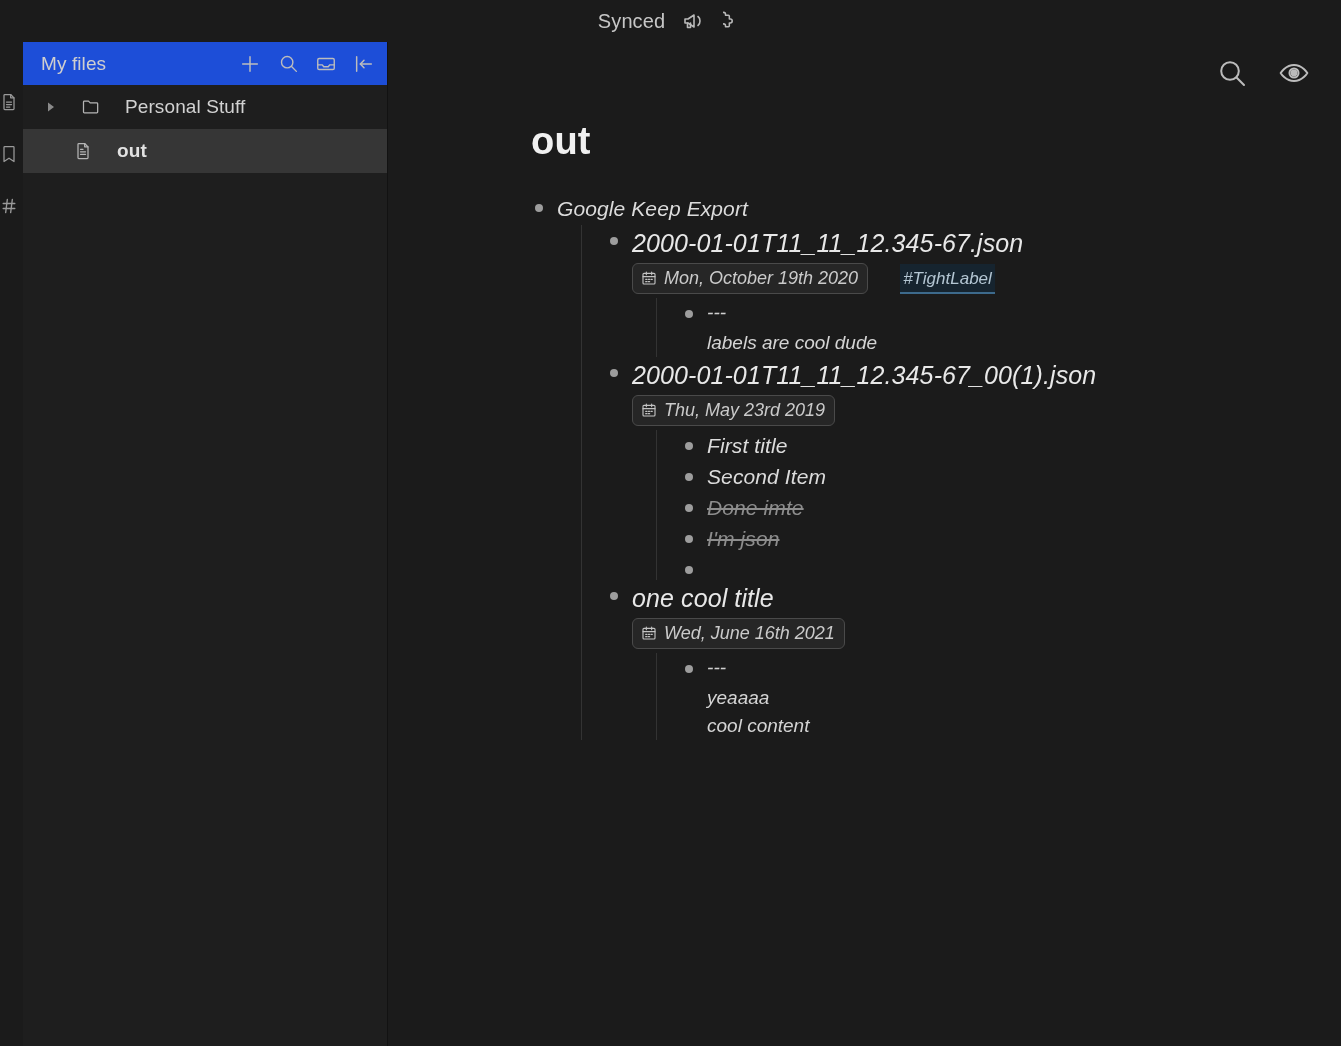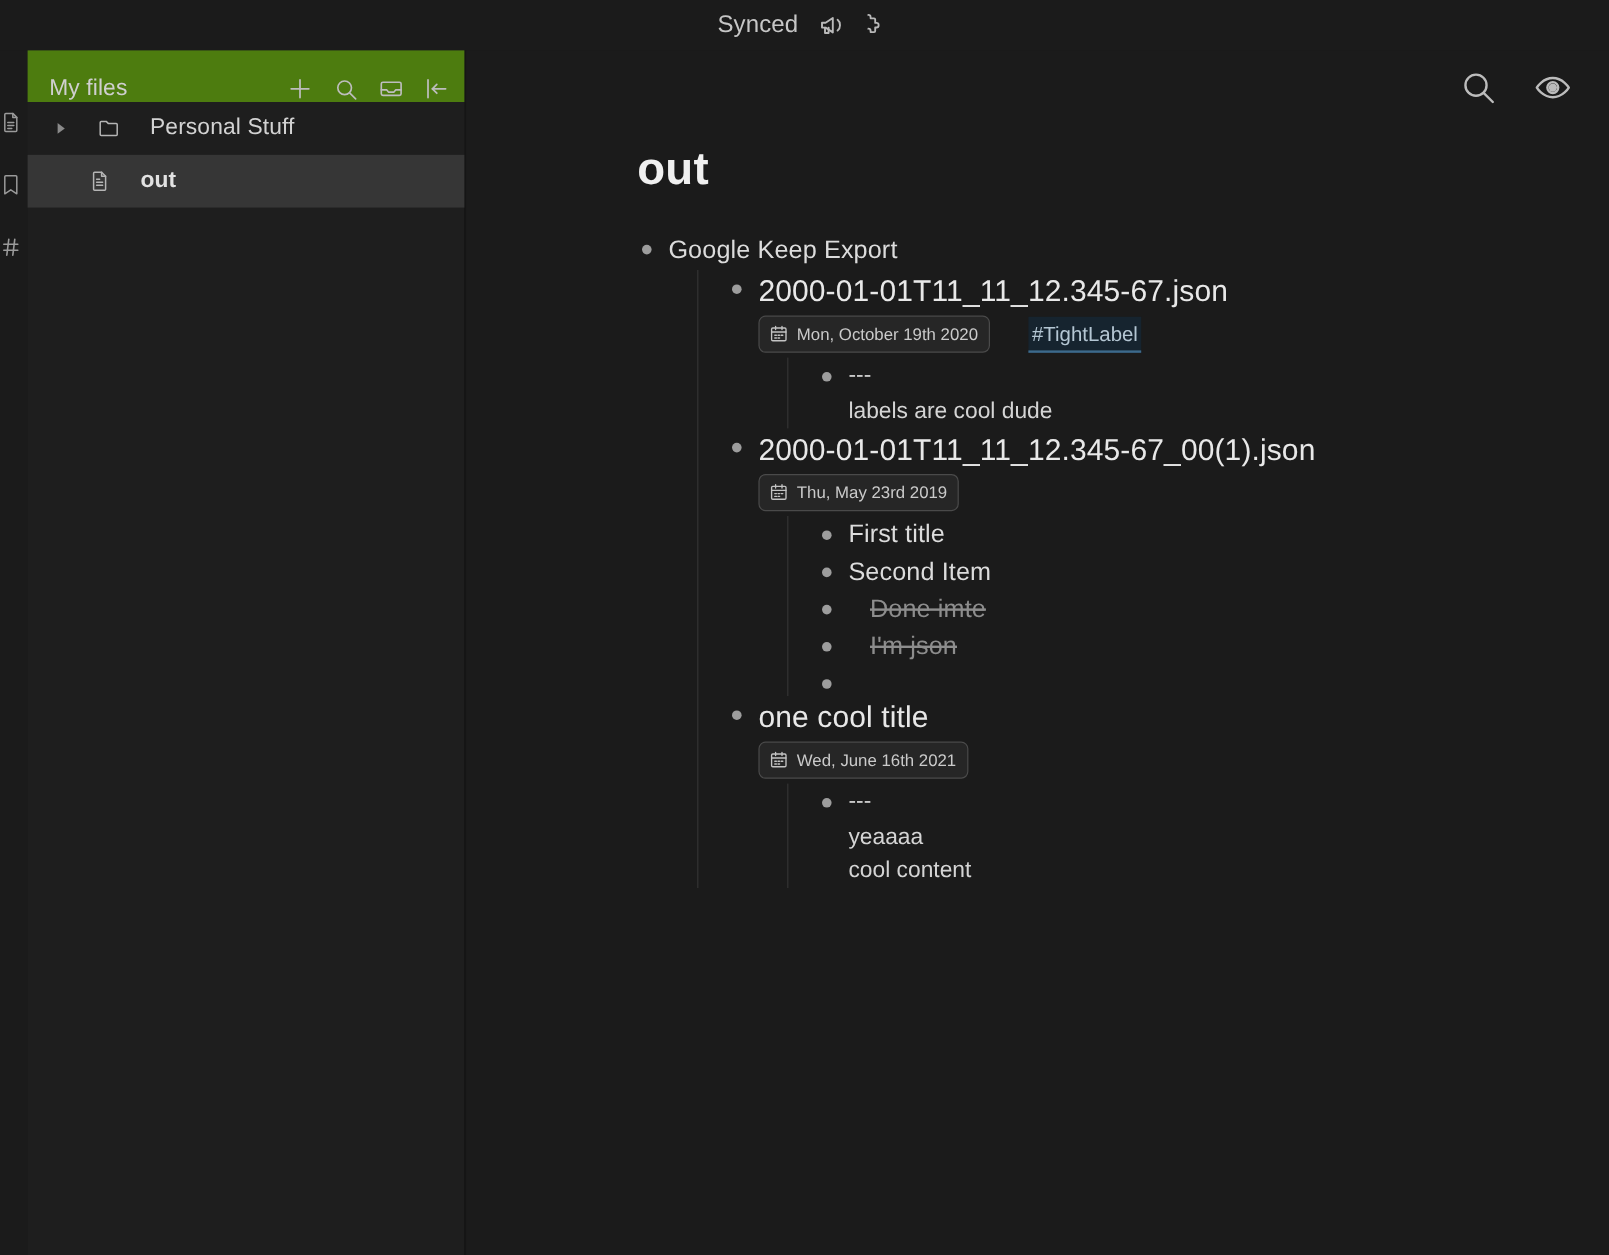--- a/index.html
+++ b/index.html
@@ -78,23 +78,23 @@
   .sidebar {
     position: absolute;
     left: 23px; top: 42px;
     width: 365px; height: 1004px;
     background: #1e1e1e;
     border-right: 1px solid #121212;
   }
   .sidebar-header {
     height: 43px;
     display: flex;
-    align-items: flex-end;
+    align-items: center;
     padding: 0 12px 0 18px;
-    background: #4d7c0f;
+    background: #1d4ed8;
   }
   .sidebar-title {
     font-size: 19px;
     color: #cfcfcf;
     flex: 1;
     letter-spacing: .1px;
   }
   .sidebar-actions {
     display: flex;
     align-items: center;
@@ -176,20 +176,21 @@
     color: #f0f0f0;
     letter-spacing: .2px;
     margin-bottom: 30px;
   }
 
   
   ul.ol {
     list-style: none;
     margin: 0;
     padding: 0;
+    font-style: italic;
   }
   ul.ol ul.ol {
     margin-left: 24px;
     padding-left: 24px;
     border-left: 1px solid #333333;
   }
   li.oli {
     position: relative;
     padding-left: 26px;
   }
@@ -210,39 +211,38 @@
     letter-spacing: .1px;
   }
   .t-lvl1 { font-size: 21px; line-height: 32px; }
   .t-lvl2 { font-size: 25px; line-height: 36px; color: #e8e8e8; }
   .t-lvl3 { font-size: 21px; line-height: 31px; }
   .t-small { font-size: 19px; line-height: 29px; color: #d0d0d0; }
   .t-done {
     color: #8d8d8d;
     text-decoration: line-through;
     text-decoration-color: #8d8d8d;
-    margin-left: 18px;
   }
 
   .meta-row {
     display: flex;
     align-items: center;
     gap: 6px;
     margin-top: 2px;
     margin-bottom: 4px;
   }
   .date-badge {
     display: inline-flex;
     align-items: center;
     gap: 7px;
     background: #262626;
     border: 1px solid #4a4a4a;
     border-radius: 6px;
     padding: 2px 9px 3px 8px;
-    font-size: 14px;
+    font-size: 18px;
     line-height: 24px;
     color: #cacaca;
     white-space: nowrap;
   }
   .cal-ico {
     display: inline-block;
     width: 16px; height: 16px;
     color: #c3c3c3;
   }
   .cal-ico svg { display: block; }

